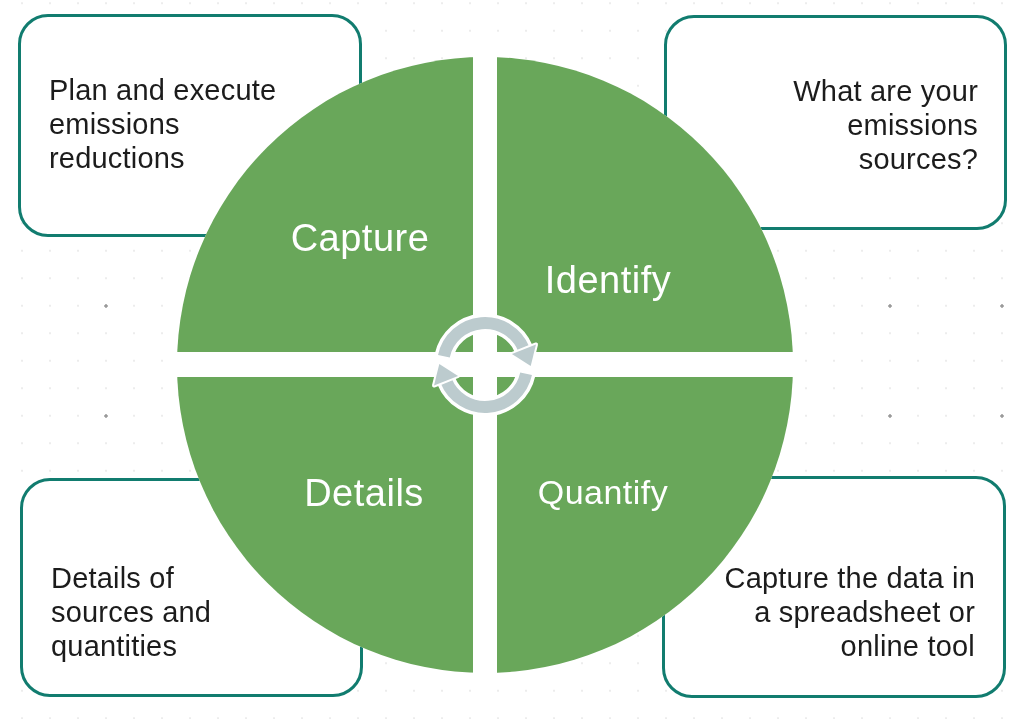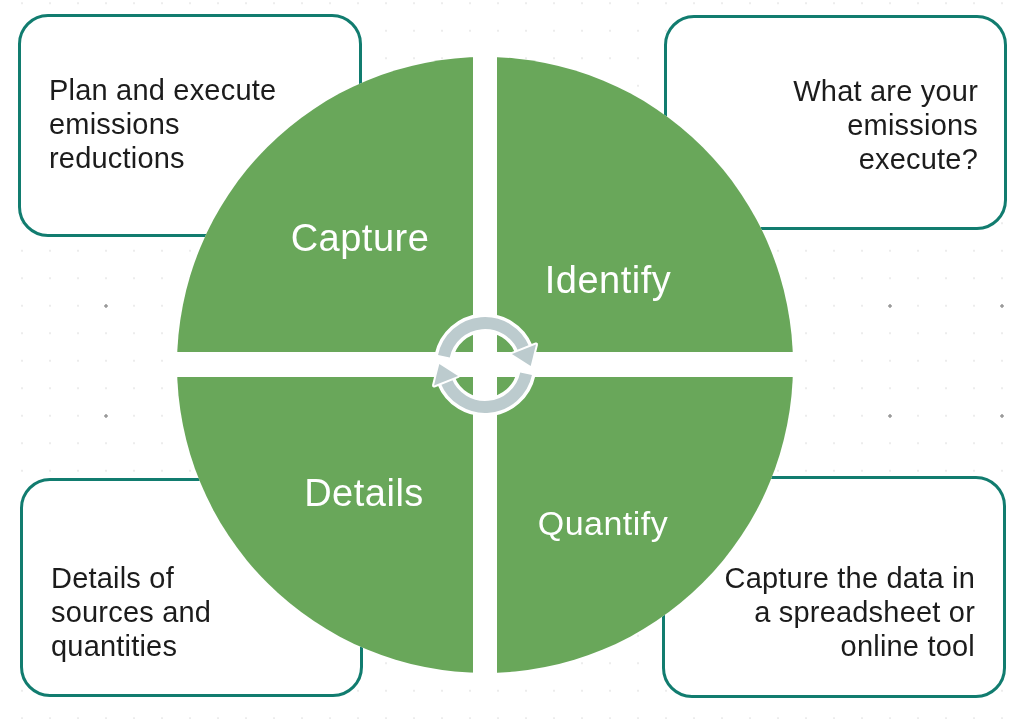--- a/index.html
+++ b/index.html
@@ -50,42 +50,42 @@
   .q-bl{left:0;top:320px;width:296px;height:296px;}
   .q-br{left:320px;top:320px;width:296px;height:296px;}
 
   .quad-label{
     position:absolute;transform:translate(-50%,-50%);
     color:var(--label-text);white-space:nowrap;letter-spacing:0.5px;
   }
   .l-reduce  {left:183px;top:181px;font-size:38px;}
   .l-identify{left:431px;top:183px;font-size:38px;margin-top:40px;}
   .l-review  {left:187px;top:436px;font-size:38px;}
-  .l-quantify{left:426px;top:435px;font-size:34px;margin-top:31px;}
+  .l-quantify{left:426px;top:435px;font-size:34px;}
 
   .cycle-arrows{position:absolute;left:238px;top:238px;width:140px;height:140px;}
   .arrow-outline{fill:none;stroke:#ffffff;stroke-width:19;stroke-linecap:butt;}
   .arrow-body{fill:none;stroke:var(--arrow-gray);stroke-width:12;stroke-linecap:butt;}
   .arrow-head{fill:var(--arrow-gray);stroke:#ffffff;stroke-width:4;paint-order:stroke;stroke-linejoin:round;}
 </style>
 </head>
 <body>
 
 <div class="canvas">
 
   <div class="note-box box-tl">
     <div class="note-text">Plan and execute
 emissions
 reductions</div>
   </div>
 
   <div class="note-box box-tr">
     <div class="note-text">What are your
 emissions
-execute?</div>
+sources?</div>
   </div>
 
   <div class="note-box box-bl">
     <div class="note-text">Details of
 sources and
 quantities</div>
   </div>
 
   <div class="note-box box-br">
     <div class="note-text">Capture the data in

